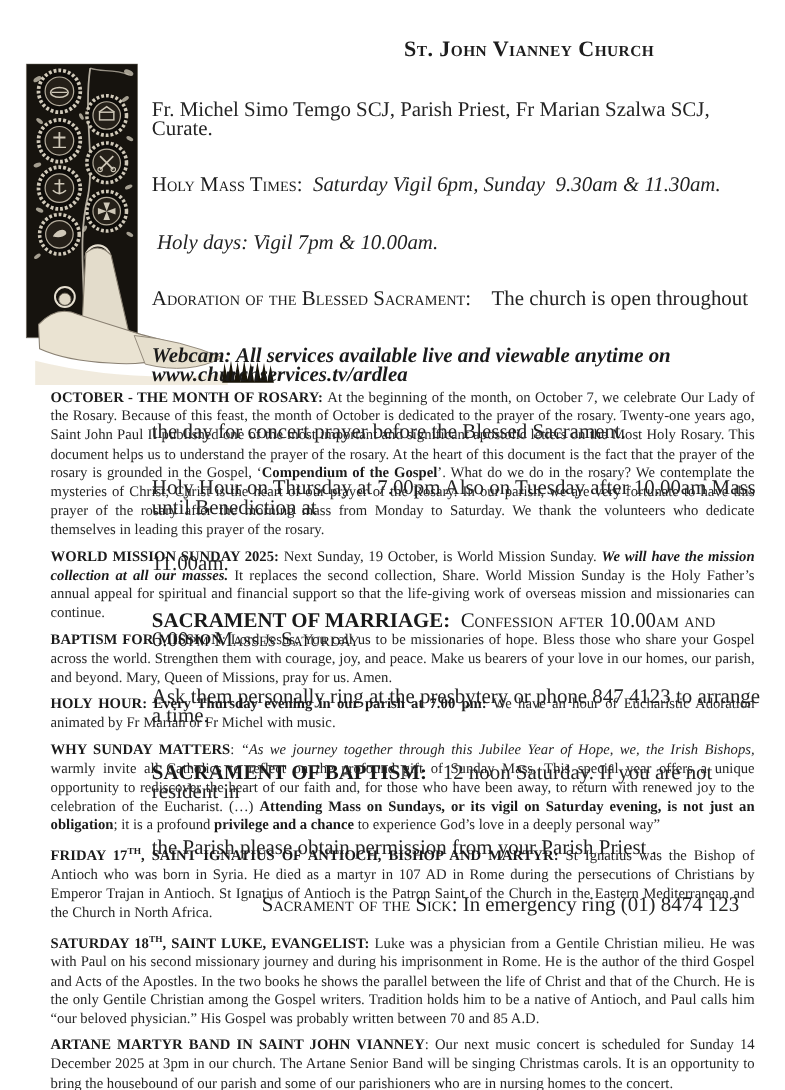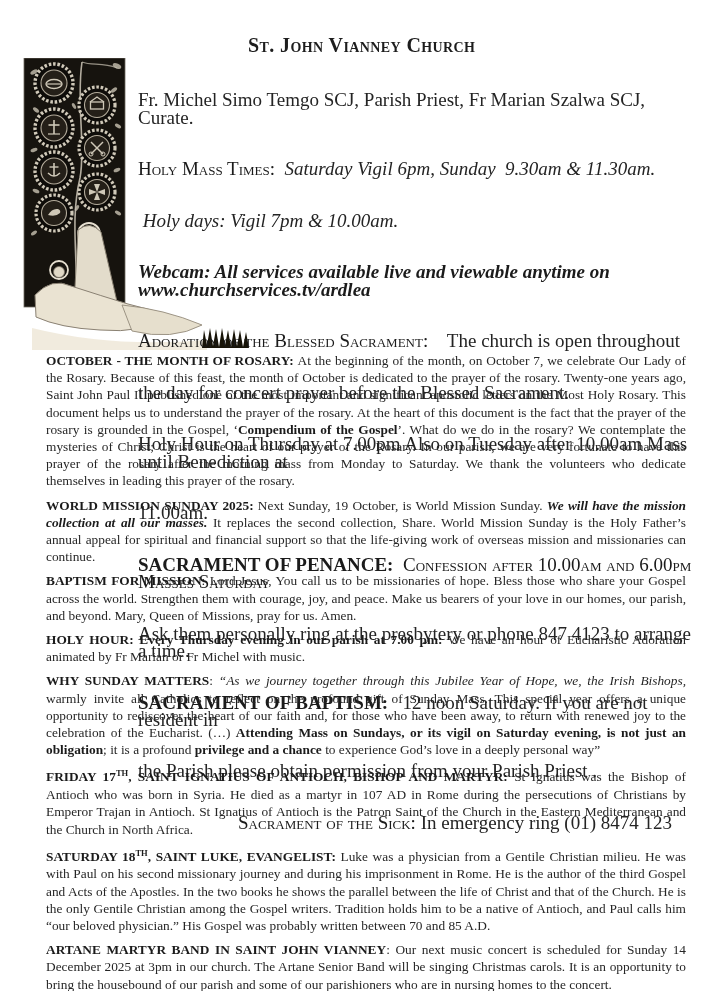--- a/index.html
+++ b/index.html
@@ -9,21 +9,21 @@
     font-family:"Liberation Serif","DejaVu Serif",serif;
     color:#222222;
   }
   .page{
     position:relative;width:714px;height:991px;overflow:hidden;background:#ffffff;
   }
   .page-title{
     position:absolute;left:0;top:34px;width:714px;box-sizing:border-box;
     padding-left:248px;
     font-size:20px;font-weight:bold;font-variant:small-caps;letter-spacing:0.4px;
-    color:#1d1d1d;white-space:nowrap;
+    color:#1d1d1d;white-space:nowrap;text-align:center;
   }
   .artwork{
     position:absolute;left:22px;top:58px;width:235px;height:292px;
   }
   .header-text{
     position:absolute;left:138px;top:57px;width:562px;
     font-size:19px;line-height:17.2px;white-space:pre-wrap;color:#242424;
   }
   .hline{min-height:17.2px;}
   .indent-sick{padding-left:100px;}
@@ -126,26 +126,26 @@
       <path d="M10 270 Q90 290 185 282 L185 292 L10 292 Z" fill="#efe9da" opacity="0.9"></path>
     </g>
 
     <path d="M180 290 L182 272 L185 287 L188 270 L191 288 L194 271 L197 289 L200 270 L203 287 L206 272 L209 289 L212 271 L215 288 L218 272 L221 289 L224 274 L227 290 Z" fill="#181408"></path>
   </svg>
 
   <div class="header-text">
     <div class="hline"><span>Fr. Michel Simo Temgo SCJ, Parish Priest, Fr Marian Szalwa SCJ, Curate.</span></div>
     <div class="hline"><span class="scb">Holy Mass Times:</span><span>  </span><span class="i">Saturday Vigil 6pm, Sunday  9.30am &amp; 11.30am.</span></div>
     <div class="hline"><span class="i"> Holy days: Vigil 7pm &amp; 10.00am.</span></div>
+    <div class="hline"><span class="scb">Adoration of the Blessed Sacrament:</span><span>    The church is open throughout</span></div>
     <div class="hline"><span class="bi">Webcam: All services available live and viewable anytime on www.churchservices.tv/ardlea</span></div>
-    <div class="hline"><span class="scb">Adoration of the Blessed Sacrament:</span><span>    The church is open throughout</span></div>
     <div class="hline"><span>the day for concert prayer before the Blessed Sacrament.</span></div>
     <div class="hline"><span>Holy Hour on Thursday at 7.00pm Also on Tuesday after 10.00am Mass until Benediction at</span></div>
     <div class="hline"><span>11.00am.</span></div>
-    <div class="hline"><span class="b">SACRAMENT OF PENANCE:  </span><span class="scb">Confession after 10.00am and 6.00pm Masses Saturday</span></div>
+    <div class="hline"><span class="b">SACRAMENT OF MARRIAGE:  </span><span class="scb">Confession after 10.00am and 6.00pm Masses Saturday</span></div>
     <div class="hline"><span>Ask them personally ring at the presbytery or phone 847 4123 to arrange a time.</span></div>
     <div class="hline"><span class="b">SACRAMENT OF BAPTISM:</span><span>   12 noon Saturday. If you are not resident in</span></div>
     <div class="hline"><span>the Parish please obtain permission from your Parish Priest .</span></div>
     <div class="hline indent-sick"><span class="scb">Sacrament of the Sick:</span><span> In emergency ring (01) 8474 123</span></div>
   </div>
 
   <div class="body-text">
     <p class="para"><span class="b">OCTOBER - THE MONTH OF ROSARY:  </span><span>At the beginning of the month, on October 7, we celebrate Our Lady of the Rosary. Because of this feast, the month of October is dedicated to the prayer of the rosary. Twenty-one years ago, Saint John Paul II published one of the most important and significant apostolic letters on the Most Holy Rosary. This document helps us to understand the prayer of the rosary. At the heart of this document is the fact that the prayer of the rosary is grounded in the Gospel, ‘</span><span class="b">Compendium of the Gospel</span><span>’. What do we do in the rosary? We contemplate the mysteries of Christ; Christ is the heart of our prayer of the Rosary. In our parish, we are very fortunate to have this prayer of the rosary after the morning mass from Monday to Saturday. We thank the volunteers who dedicate themselves in leading this prayer of the rosary.</span></p>
     <p class="para"><span class="b">WORLD MISSION SUNDAY 2025:  </span><span>Next Sunday, 19 October, is World Mission Sunday. </span><span class="bi">We will have the mission collection at all our masses.</span><span> It replaces the second collection, Share.  World Mission Sunday is the Holy Father’s annual appeal for spiritual and financial support so that the life-giving work of overseas mission and missionaries can continue.</span></p>
     <p class="para"><span class="b">BAPTISM FOR MISSION</span><span>: Lord Jesus, You call us to be missionaries of hope. Bless those who share your Gospel across the world. Strengthen them with courage, joy, and peace. Make us bearers of your love in our homes, our parish, and beyond. Mary, Queen of Missions, pray for us. Amen.</span></p>

